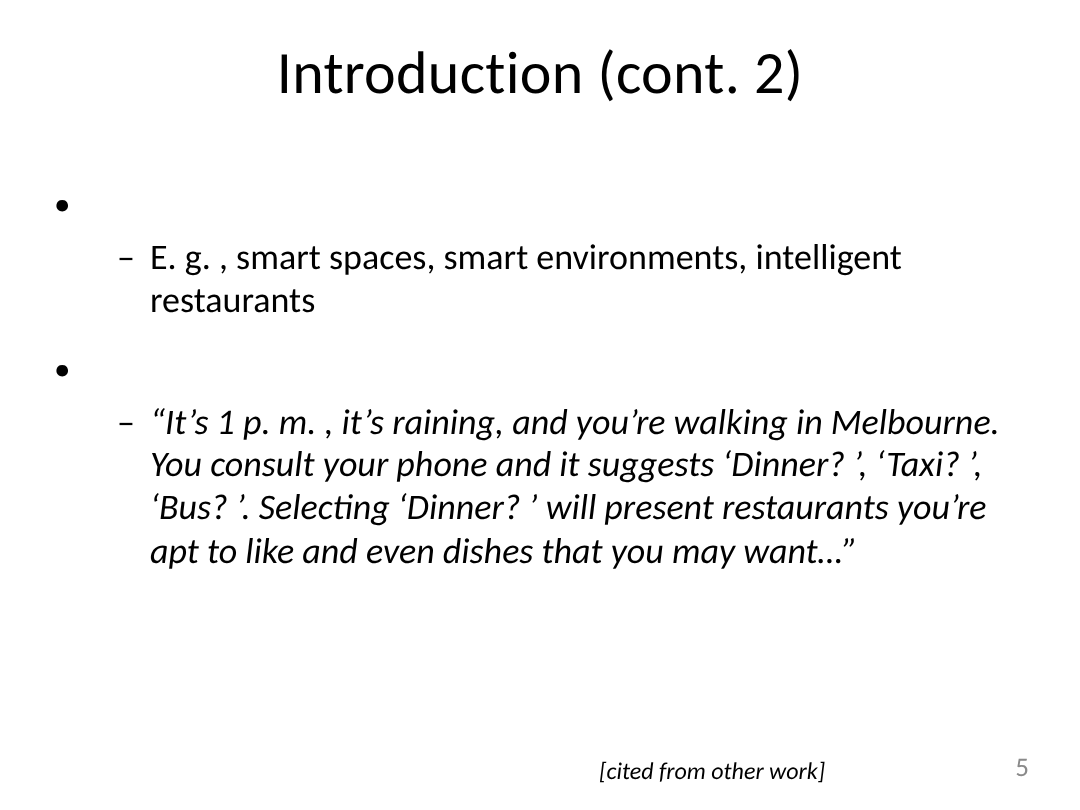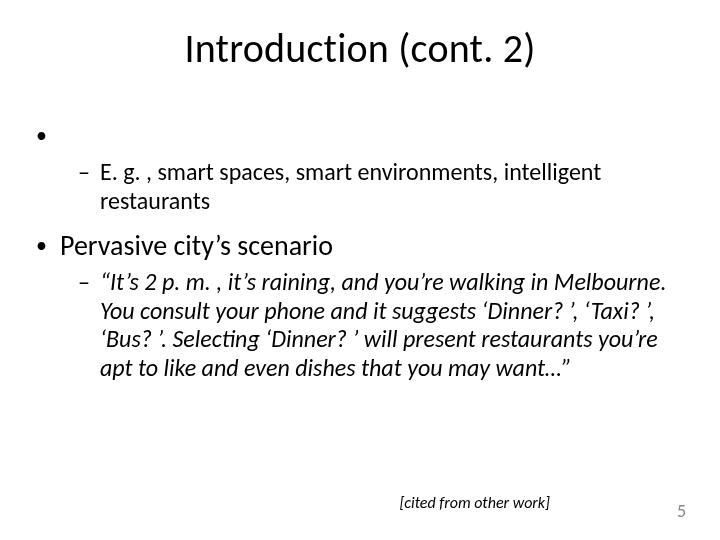--- a/index.html
+++ b/index.html
@@ -55,21 +55,21 @@
     line-height: 1.2;
     margin: 2px 0 14px 42px;
   }
   .bullet-l2 .dash {
     flex: 0 0 auto;
     width: 22px;
   }
   .italic { font-style: italic; }
   .citation {
     position: absolute;
-    bottom: 28px;
+    bottom: 16px;
     right: 170px;
     font-size: 16px;
     font-style: italic;
     color: #000;
   }
   .pagenum {
     position: absolute;
     bottom: 18px;
     right: 34px;
     font-size: 18px;
@@ -88,25 +88,24 @@
     <div class="bullet-l1">
       <span class="dot">•</span>
     </div>
     <div class="bullet-l2">
       <span class="dash">–</span>
       <span>E. g. , smart spaces, smart environments, intelligent restaurants</span>
     </div>
 
     <div class="bullet-l1">
       <span class="dot">•</span>
-      <span>Pervasive city’s scenario</span>
     </div>
     <div class="bullet-l2">
       <span class="dash">–</span>
-      <span class="italic">“It’s 2 p. m. , it’s raining, and you’re walking in Melbourne. You consult your phone and it suggests ‘Dinner? ’, ‘Taxi? ’, ‘Bus? ’. Selecting ‘Dinner? ’ will present restaurants you’re apt to like and even dishes that you may want…”</span>
+      <span class="italic">“It’s 1 p. m. , it’s raining, and you’re walking in Melbourne. You consult your phone and it suggests ‘Dinner? ’, ‘Taxi? ’, ‘Bus? ’. Selecting ‘Dinner? ’ will present restaurants you’re apt to like and even dishes that you may want…”</span>
     </div>
 
   </div>
 
   <div class="citation">[cited from other work]</div>
   <div class="pagenum">5</div>
 
 </div>
 
 </body></html>

